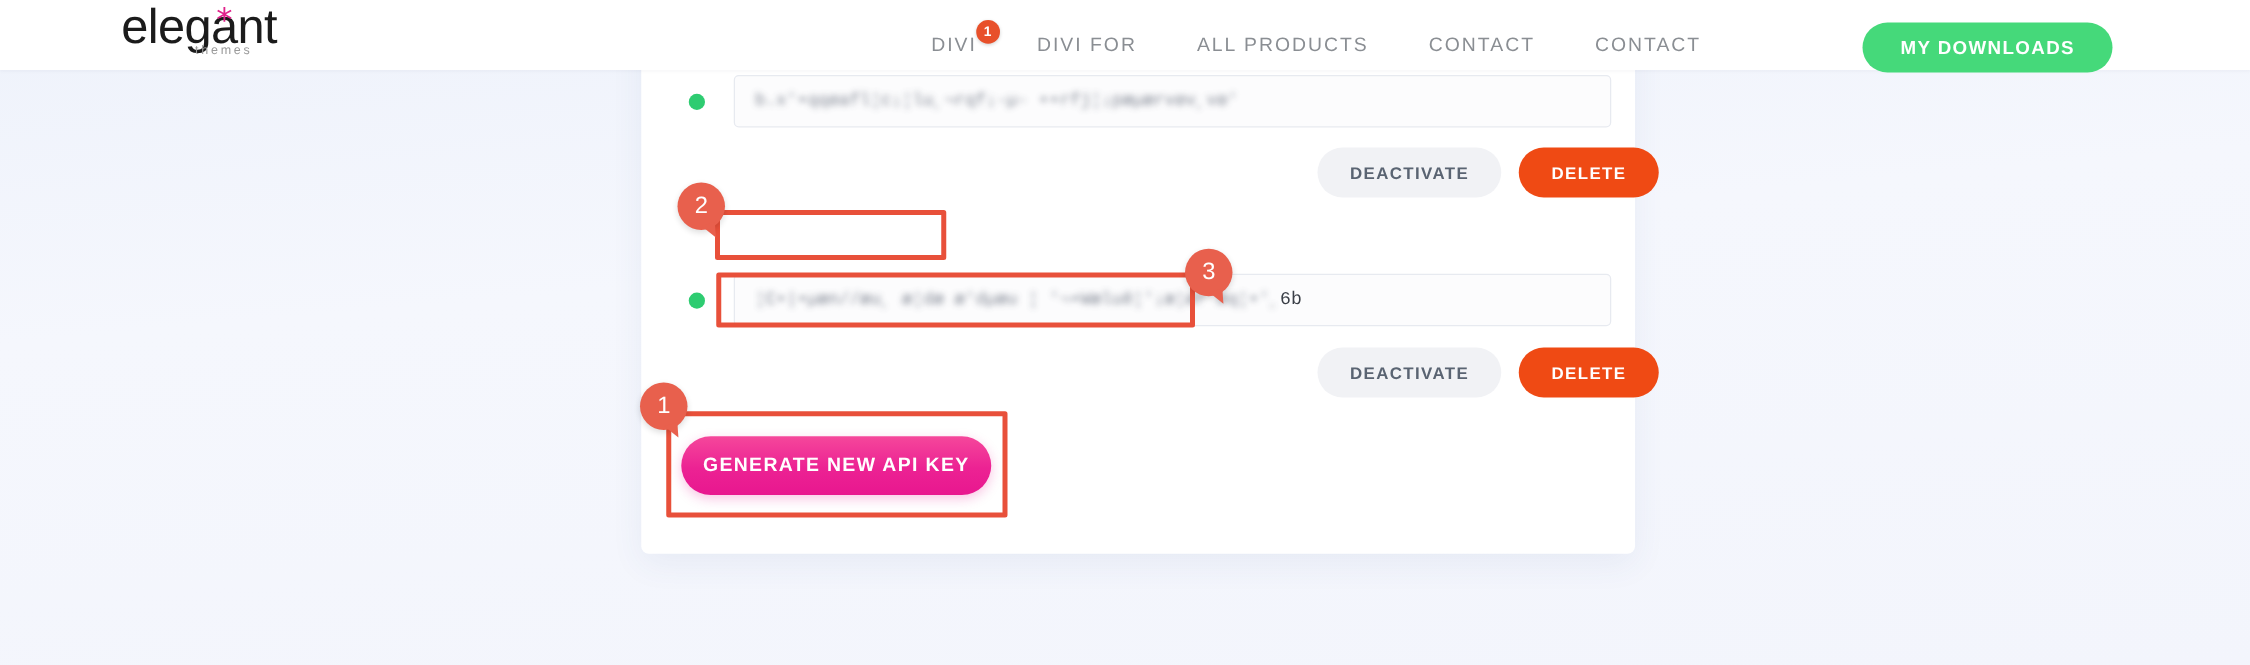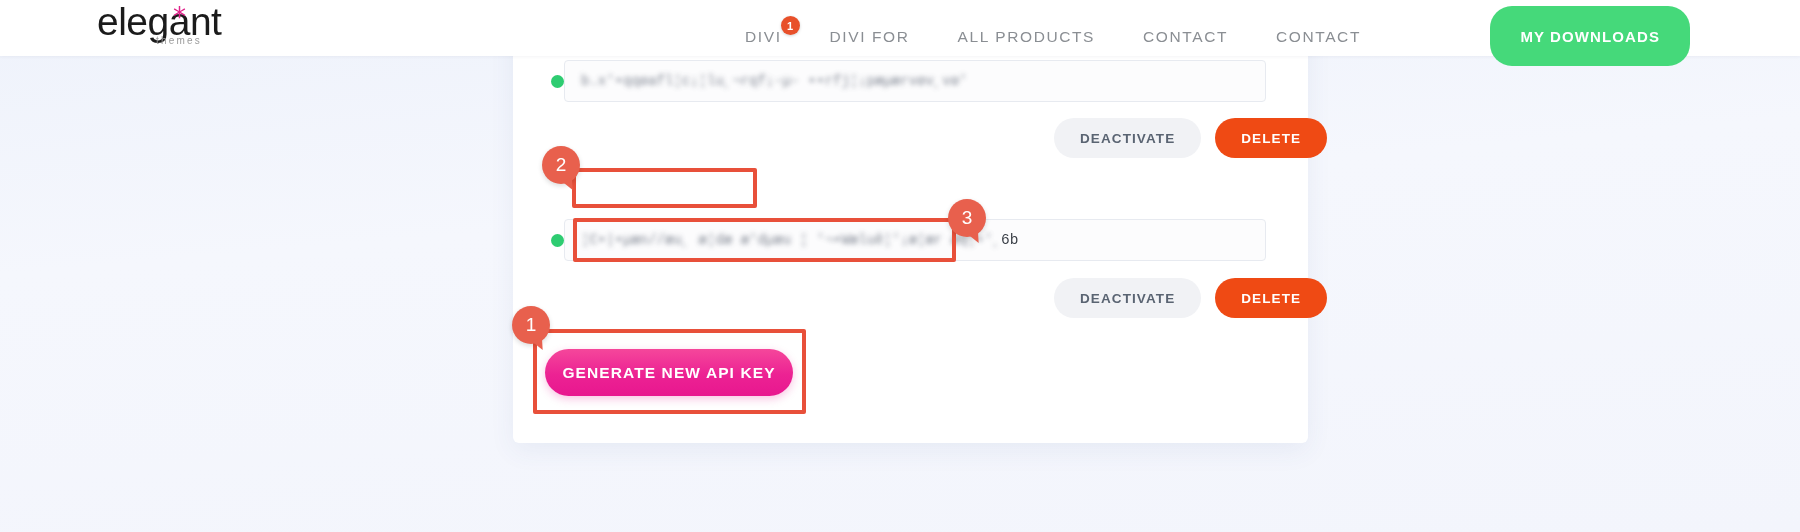--- a/index.html
+++ b/index.html
@@ -96,22 +96,22 @@
     letter-spacing: 0;
     display: flex;
     align-items: center;
     justify-content: center;
     box-shadow: 0 1px 3px rgba(0,0,0,0.18);
   }
 
   .downloads-btn {
     position: absolute;
     right: 110px;
-    top: 6px;
-    height: 60px;
+    top: 18px;
+    height: 40px;
     padding: 0 30px;
     border: none;
     border-radius: 22px;
     background: #45d97a;
     color: #ffffff;
     font-size: 15px;
     font-weight: bold;
     letter-spacing: 1.1px;
     cursor: pointer;
     font-family: "Liberation Sans", sans-serif;
@@ -140,20 +140,21 @@
 
   .status-dot {
     width: 13px;
     height: 13px;
     border-radius: 50%;
     background: #2ecc71;
     flex: none;
   }
 
   .key-field {
+    margin-left: 23px;
     width: 702px;
     height: 42px;
     border: 1px solid #e7eaf0;
     border-radius: 4px;
     background: #fcfcfd;
     display: flex;
     align-items: center;
     padding: 0 16px;
     overflow: hidden;
   }

